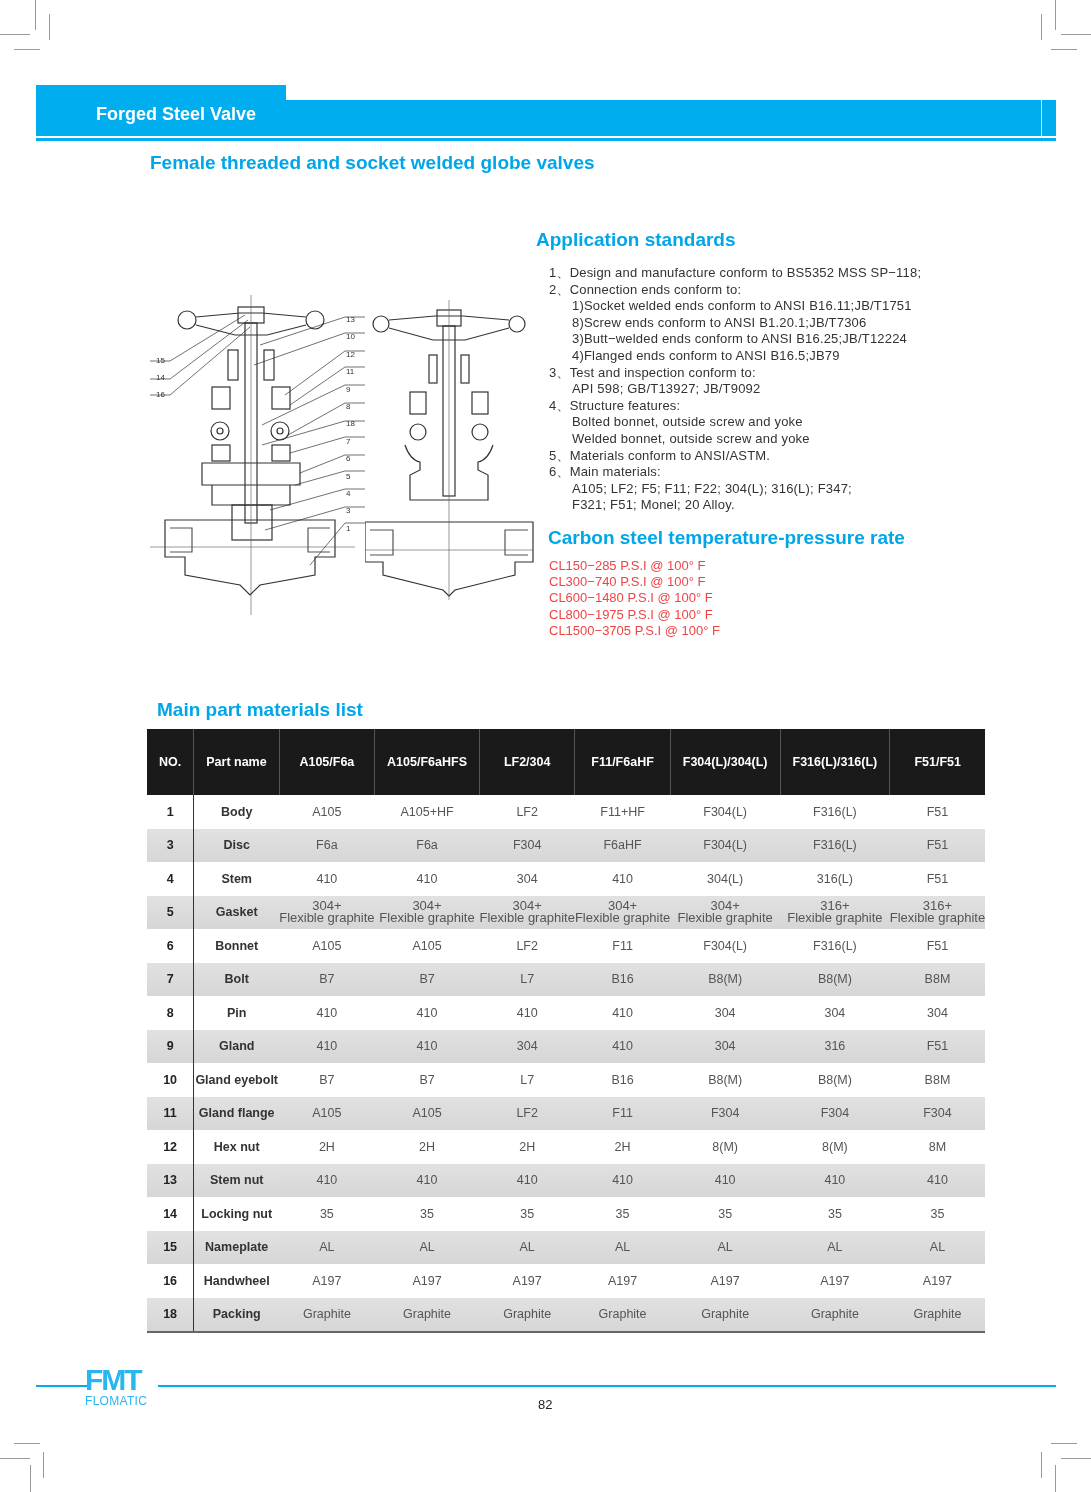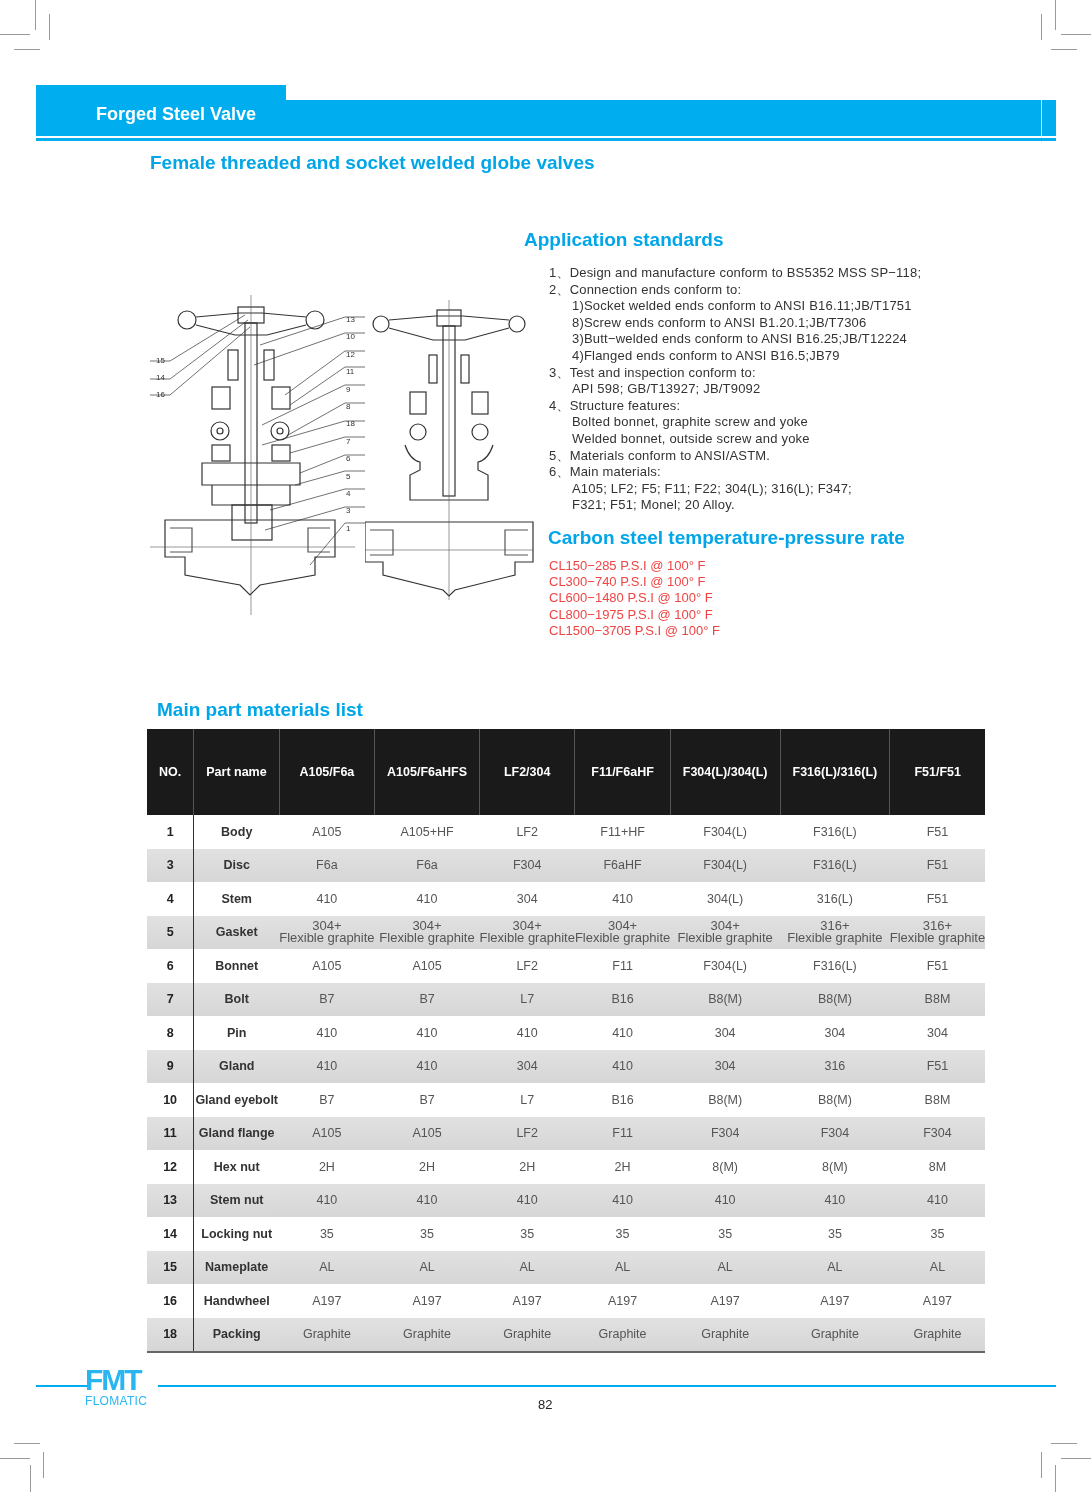--- a/index.html
+++ b/index.html
@@ -15,21 +15,21 @@
   .header-line { position: absolute; left: 36px; top: 138px; width: 1020px; height: 3px; background: #00aeef; }
   .header-notch { position: absolute; left: 1041px; top: 100px; width: 1px; height: 42px; background: #cfefff; }
   .header-title { position: absolute; left: 96px; top: 104px; color: #fff; font-weight: bold; font-size: 18px; }
   .subtitle { position: absolute; color: #00a6e8; font-weight: bold; font-size: 19px; }
   .drawing { position: absolute; }
   .std-list { position: absolute; left: 549px; top: 265px; font-size: 13px; line-height: 16.6px; color: #333; letter-spacing: 0.2px; }
   .std-list div { white-space: nowrap; }
   .indent { padding-left: 23px; }
   .rate-list { position: absolute; left: 549px; top: 558px; font-size: 13px; line-height: 16.2px; color: #ef4444; }
   table.mat { position: absolute; left: 147px; top: 729px; width: 804px; border-collapse: collapse; font-size: 12.5px; }
-  table.mat th { background: #1a1a1a; color: #fff; font-weight: bold; height: 86px; font-size: 12.5px;
+  table.mat th { background: #1a1a1a; color: #fff; font-weight: bold; height: 66px; font-size: 12.5px;
     border-left: 1px solid #555; padding: 0 12px; white-space: nowrap; }
   table.mat th:first-child { border-left: none; }
   table.mat td { height: 33.5px; text-align: center; color: #555; padding: 0; white-space: nowrap; }
   table.mat td.no { font-weight: bold; color: #222; width: 47px; border-right: 1.5px solid #333; }
   table.mat td.pn { color: #333; width: 92px; font-weight: bold; }
   table.mat tr.shade td { background: linear-gradient(#e1e1e1, #d6d6d6); }
   table.mat tr.shade td.pn { font-weight: bold; }
   table.mat tr:last-child td { border-bottom: 2px solid #666; }
   td .two { line-height: 12px; font-size: 13px; }
   .footer-line { position: absolute; top: 1385px; height: 2px; background: #00aeef; }
@@ -127,32 +127,32 @@
   <rect x="45" y="92" width="16" height="22"></rect>
     <rect x="107" y="92" width="16" height="22"></rect>
   <circle cx="53" cy="132" r="8"></circle>
     <circle cx="115" cy="132" r="8"></circle>
   <path d="M40 145 Q45 160 55 162 L55 170 L45 175 L45 200 L123 200 L123 175 L113 170 L113 162 Q123 160 128 145"></path>
   <path d="M0 222 L168 222 L168 262 L150 262 L150 275 L90 290 L84 296 L78 290 L18 275 L18 262 L0 262 Z"></path>
   <path d="M5 230 L28 230 L28 255 L5 255 M163 230 L140 230 L140 255 L163 255" stroke="#555"></path>
   <path d="M0 250 L168 250 M84 0 L84 300" stroke-width="0.6" stroke="#555"></path>
 </svg>
 
-<div class="subtitle" style="left:524px;top:229px;">Application standards</div>
+<div class="subtitle" style="left:536px;top:229px;">Application standards</div>
 <div class="std-list">
   <div>1、Design and manufacture conform to BS5352 MSS SP−118;</div>
   <div>2、Connection ends conform to:</div>
   <div class="indent">1)Socket welded ends conform to ANSI B16.11;JB/T1751</div>
   <div class="indent">8)Screw ends conform to ANSI B1.20.1;JB/T7306</div>
   <div class="indent">3)Butt−welded ends conform to ANSI B16.25;JB/T12224</div>
   <div class="indent">4)Flanged ends conform to ANSI B16.5;JB79</div>
   <div>3、Test and inspection conform to:</div>
   <div class="indent">API 598;  GB/T13927;  JB/T9092</div>
   <div>4、Structure features:</div>
-  <div class="indent">Bolted bonnet, graphite screw and yoke</div>
+  <div class="indent">Bolted bonnet, outside screw and yoke</div>
   <div class="indent">Welded bonnet, outside screw and yoke</div>
   <div>5、Materials conform to ANSI/ASTM.</div>
   <div>6、Main materials:</div>
   <div class="indent">A105;  LF2;  F5;  F11;  F22;  304(L);  316(L);   F347;</div>
   <div class="indent">F321;  F51;  Monel;  20 Alloy.</div>
 </div>
 
 <div class="subtitle" style="left:548px;top:527px;">Carbon steel temperature-pressure rate</div>
 <div class="rate-list">
   <div>CL150−285 P.S.I @ 100°  F</div>

